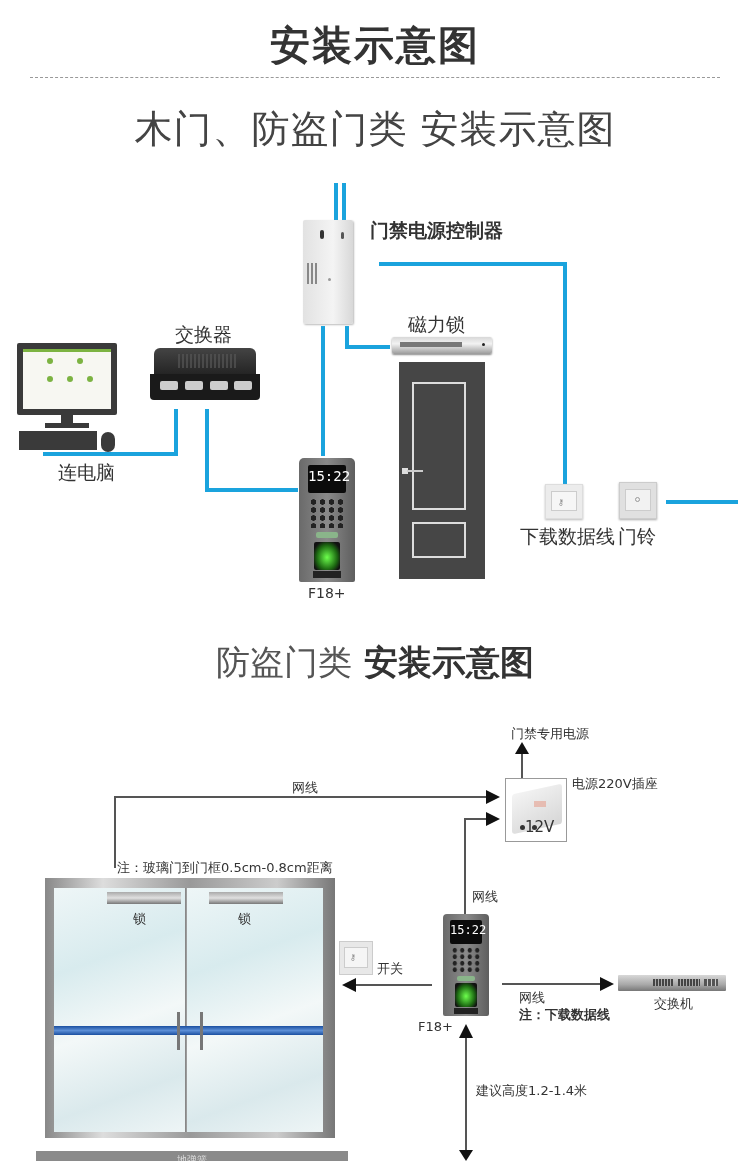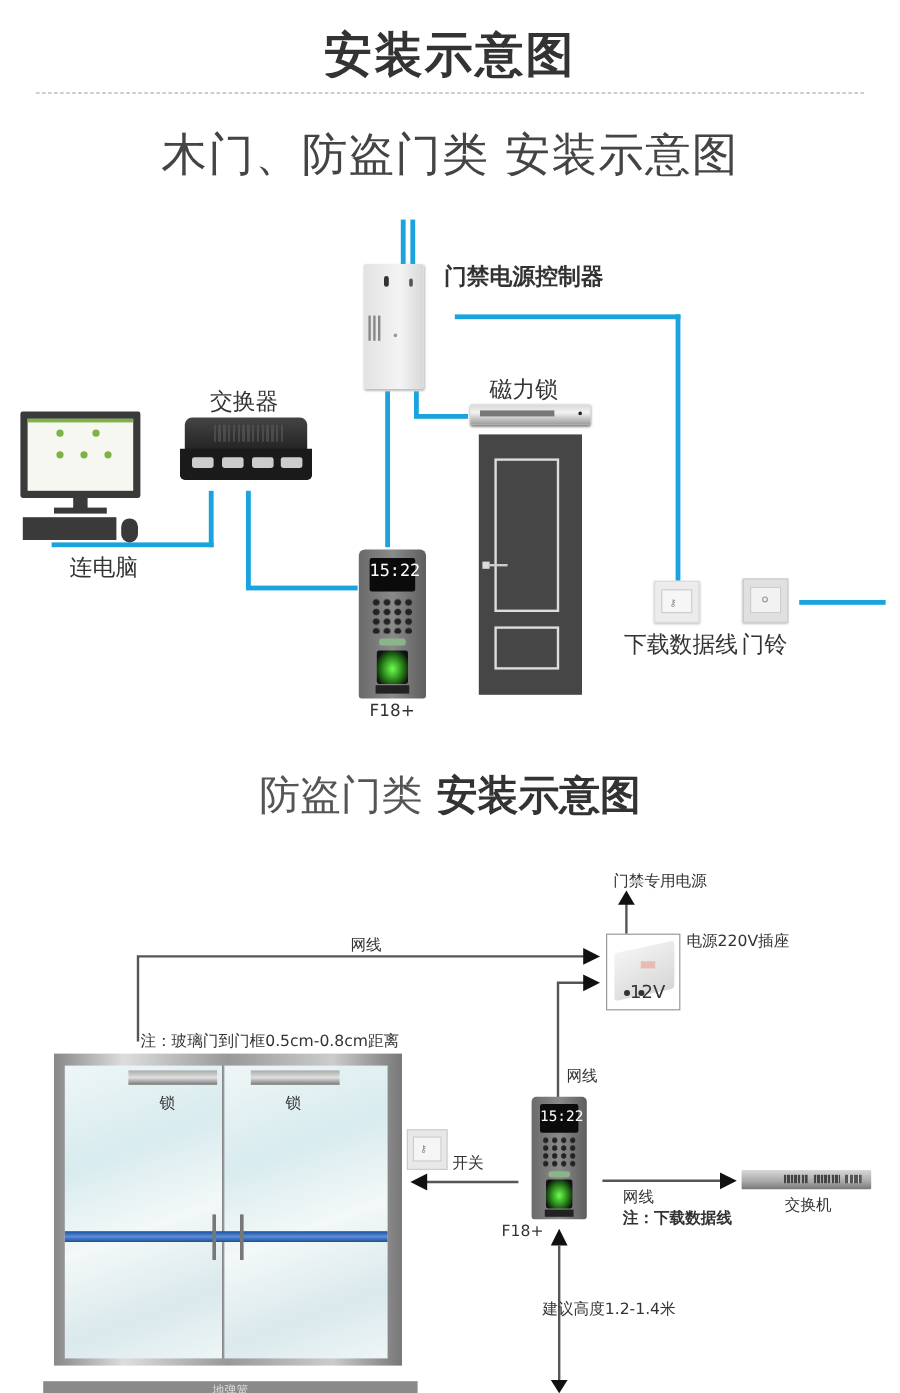--- a/index.html
+++ b/index.html
@@ -181,13 +181,13 @@
 
 <div class="abs label-sm" style="left:519px;top:989px;">网线</div>
 <div class="abs label-sm" style="left:519px;top:1006px;font-weight:bold;">注：下载数据线</div>
 <div class="abs" style="left:618px;top:975px;width:108px;height:16px;background:linear-gradient(#d8d8d8,#a8a8a8 60%,#777);border-radius:1px;">
   <div style="position:absolute;left:35px;top:4px;width:20px;height:7px;background:repeating-linear-gradient(90deg,#444 0 2px,#aaa 2px 3px);"></div>
   <div style="position:absolute;left:60px;top:4px;width:22px;height:7px;background:repeating-linear-gradient(90deg,#444 0 2px,#aaa 2px 3px);"></div>
   <div style="position:absolute;left:86px;top:4px;width:14px;height:7px;background:repeating-linear-gradient(90deg,#555 0 3px,#ccc 3px 4px);"></div>
 </div>
 <div class="abs label-sm" style="left:654px;top:995px;">交换机</div>
 
-<div class="abs label-sm" style="left:452px;top:1082px;">建议高度1.2-1.4米</div>
+<div class="abs label-sm" style="left:476px;top:1082px;">建议高度1.2-1.4米</div>
 
 </body></html>

